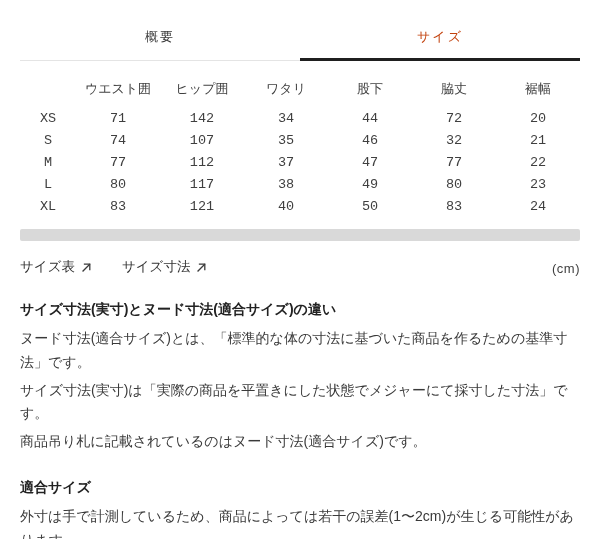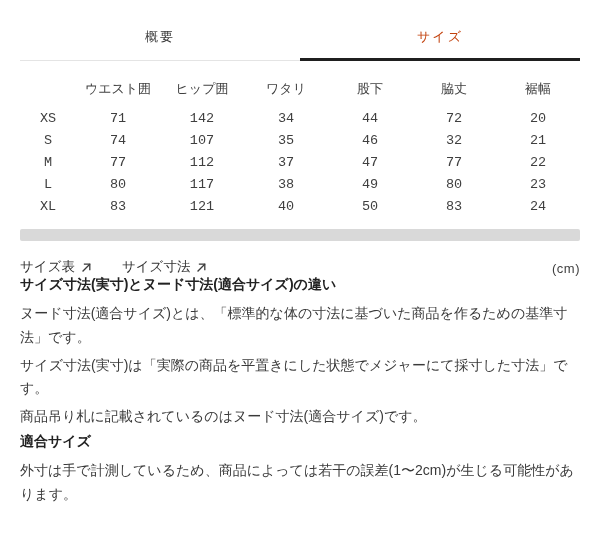--- a/index.html
+++ b/index.html
@@ -44,21 +44,21 @@
   .links-row { display: flex; align-items: flex-end; margin-top: 16px; }
   .link {
     display: inline-flex; align-items: center; gap: 6px;
     margin-right: 30px; font-size: 13.5px; color: #333333;
     text-decoration: none; cursor: pointer;
   }
   .link svg { width: 11px; height: 11px; display: block; }
   .unit { margin-left: auto; font-size: 13px; color: #3f3f3f; letter-spacing: 0.5px; }
 
   
-  .section { }
+  .section { margin-top: 25px; }
   .section h3 {
     margin: 0 0 8px; font-size: 14px; font-weight: bold; color: #222222;
   }
   .section p { margin: 0 0 4px; font-size: 14px; line-height: 1.7; color: #3a3a3a; }
 </style>
 </head>
 <body>
 
 <div class="wrap">
 

